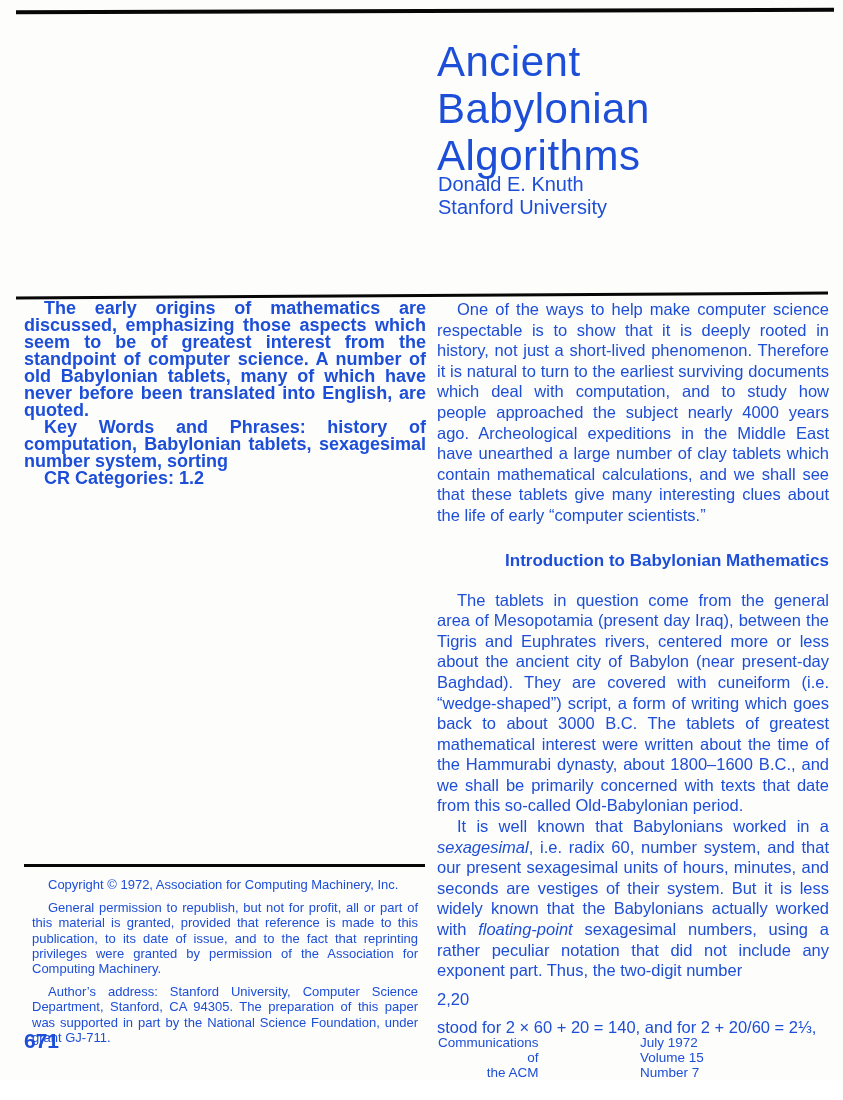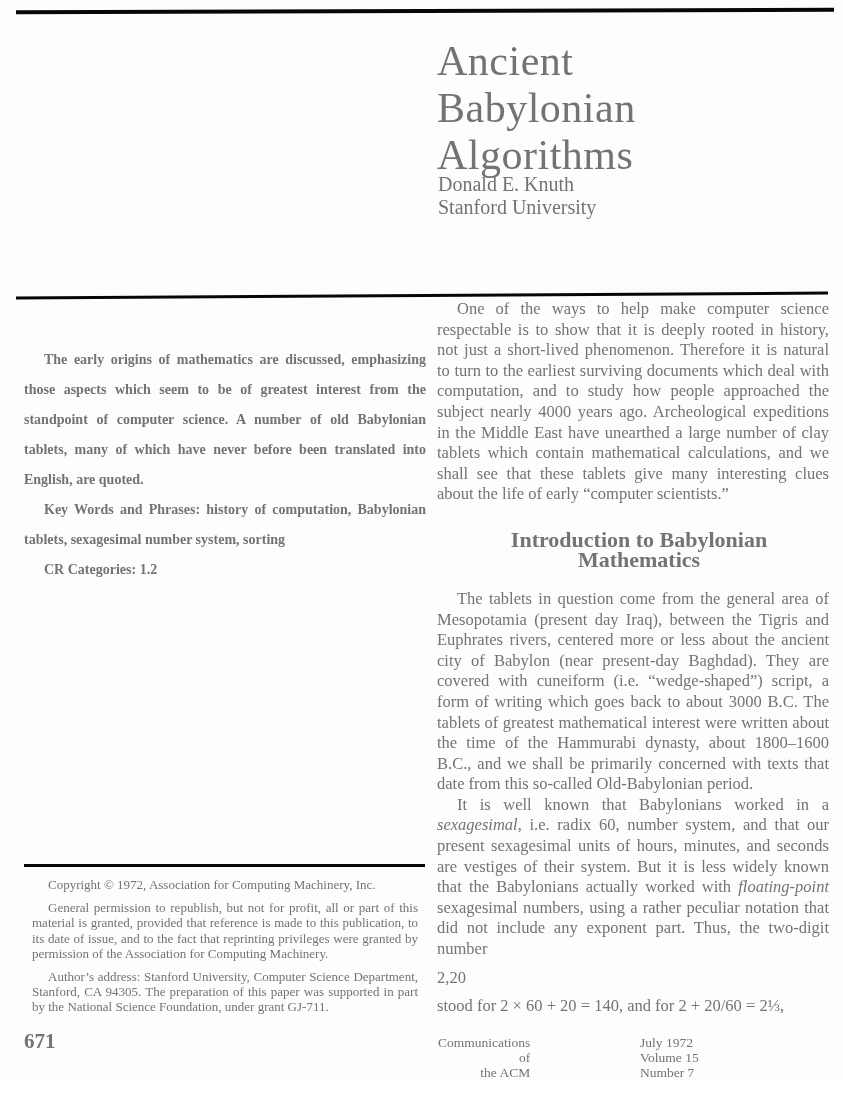--- a/index.html
+++ b/index.html
@@ -1,56 +1,55 @@
 <!DOCTYPE html>
 <html><head>
 <meta charset="utf-8">
 <style>
   html, body { margin: 0; padding: 0; background: #ffffff; }
   .page {
     position: relative;
     width: 843px;
     height: 1080px;
     background: #fdfdfb;
-    color: #737373;
-    font-family: Liberation Serif, serif;
+    color: #1d4ed8;
+    font-family: Liberation Sans, sans-serif;
     overflow: hidden;
   }
   .rule { position: absolute; background: #070707; }
   .top-rule { left: 16px; top: 9px; width: 818px; height: 4px; transform: rotate(-0.18deg); }
   .mid-rule { left: 16px; top: 294px; width: 812px; height: 3px; transform: rotate(-0.35deg); }
   .footnote-rule { left: 24px; top: 864px; width: 401px; height: 3px; }
 
   .masthead-title {
     position: absolute; left: 437px; top: 10px;
     font-size: 42px; line-height: 47px; font-weight: 400;
     letter-spacing: 0.5px; white-space: nowrap;
   }
   .byline {
     position: absolute; left: 438px; top: 173px;
     font-size: 20px; line-height: 23px;
   }
 
   .abstract {
     position: absolute; left: 24px; top: 300px; width: 402px;
-    font-size: 14px; font-weight: 700; line-height: 30px;
+    font-size: 18px; font-weight: 700; line-height: 17px;
     text-align: justify;
-    margin-top: 45px;
   }
   .abstract p { margin: 0; text-indent: 20px; }
 
   .main-col {
     position: absolute; left: 437px; top: 299px; width: 392px;
     font-size: 16.5px; line-height: 20.6px; text-align: justify;
   }
   .main-col p { margin: 0; }
   .main-col p.indent { text-indent: 20px; }
   .main-col h2 {
-    font-size: 22px; line-height: 20px; font-weight: 700;
-    margin: 25px 0 19px 12px; text-align: center;
+    font-size: 17px; line-height: 20px; font-weight: 700;
+    margin: 25px 0 19px 12px; text-align: right;
   }
   .main-col p.display { margin: 8px 0; text-indent: 0; text-align: left; }
   .main-col em { font-style: italic; }
 
   .footnote {
     position: absolute; left: 24px; top: 869px; width: 402px;
     font-size: 13px; line-height: 15.2px; text-align: justify;
   }
   .footnote p { margin: 8px; text-indent: 16px; }
 

